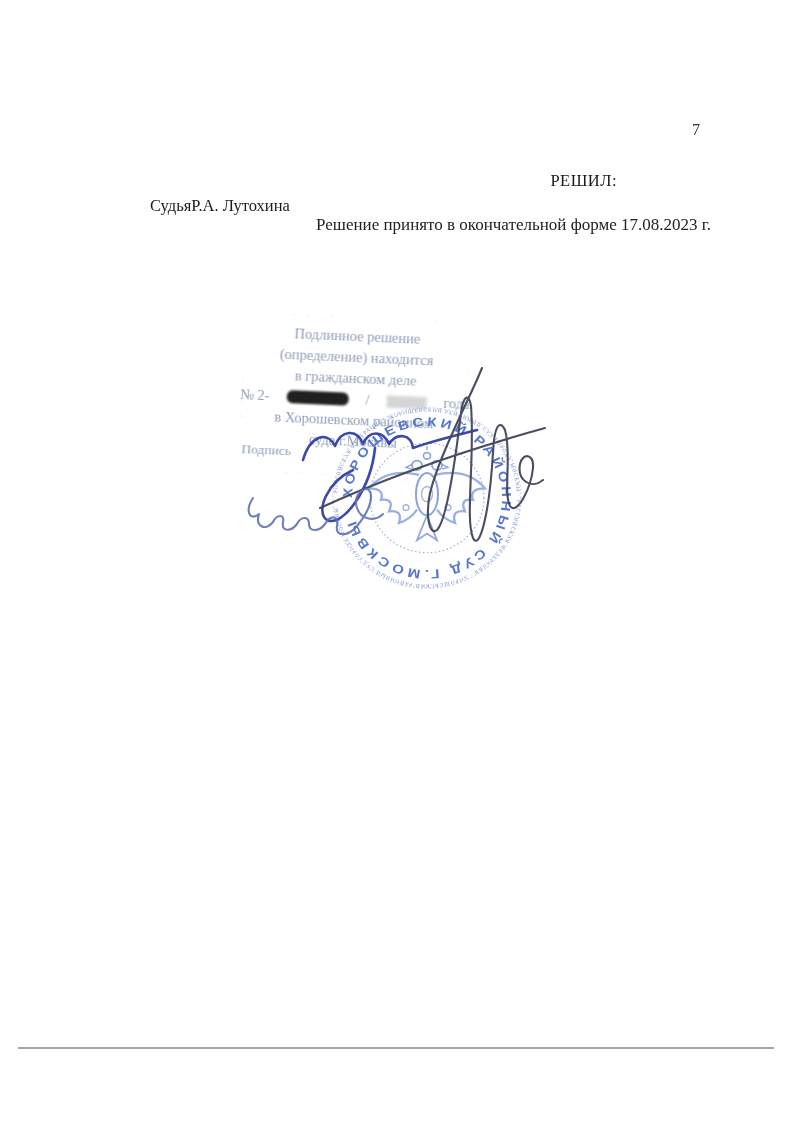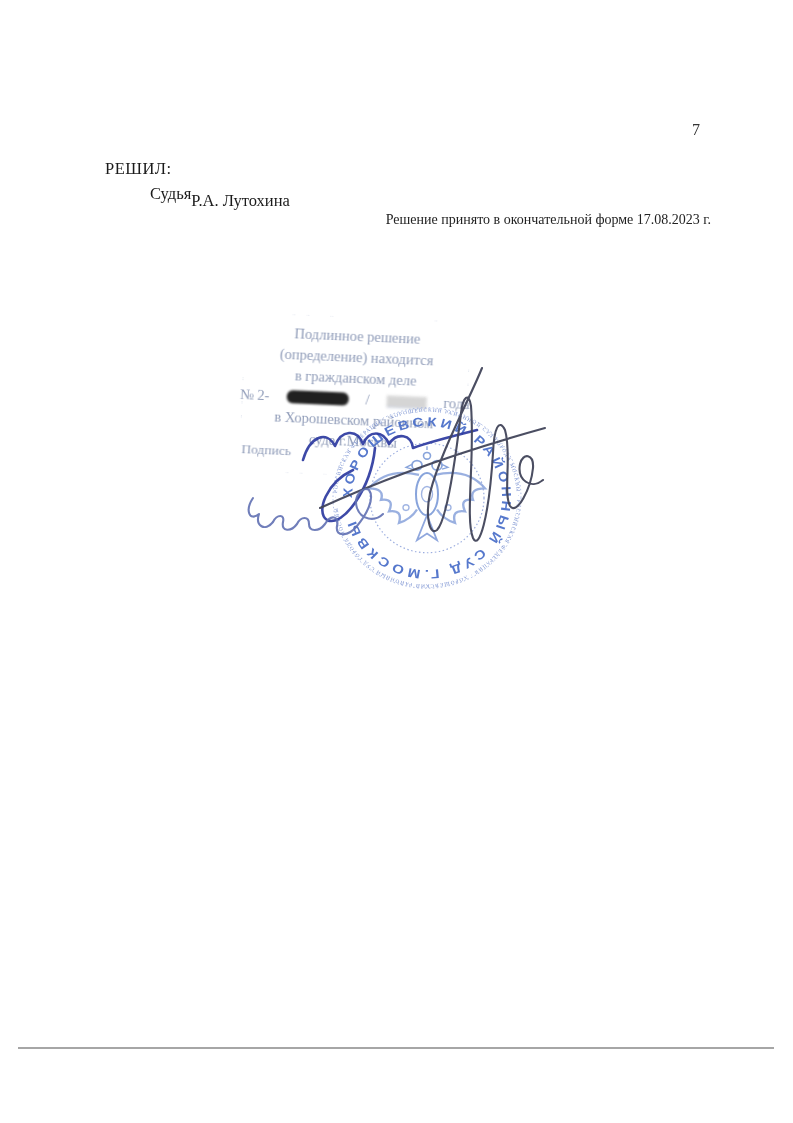--- a/index.html
+++ b/index.html
@@ -4,28 +4,28 @@
 <style>
   html,body{margin:0;padding:0;background:#ffffff;}
   body{width:793px;height:1123px;position:relative;overflow:hidden;
        font-family:"Liberation Serif", serif;}
   .page{position:absolute;inset:0;background:#ffffff;}
 
   .page-number{position:absolute;left:692px;top:121px;font-size:16px;color:#333;}
 
   .text-col{position:absolute;left:105px;top:159px;width:606px;
             font-size:16.5px;line-height:20.5px;color:#1b1b1b;}
-  .heading{text-align:left;margin:0 94px 4px 0;letter-spacing:.5px;}
+  .heading{text-align:right;margin:12px 94px 4px 0;letter-spacing:.5px;}
   .para{margin:0;text-align:justify;text-indent:46px;word-spacing:1.5px;}
   .smudge-light{display:inline-block;width:38px;height:12px;margin-left:8px;
                 background:#cfcfcf;border-radius:3px;filter:blur(2.5px);opacity:.55;
                 vertical-align:-1px;}
   .sig-row{display:flex;padding-left:45px;margin-top:4px;}
-  .judge-name{padding-right:23px;margin-top:7px;}
-  .final-note{text-align:right;font-size:14px;margin-top:-1px;color:#222;}
+  .judge-name{padding-right:23px;}
+  .final-note{text-align:right;font-size:17px;margin-top:-1px;color:#222;}
 
   
   .stamp{position:absolute;left:236px;top:311px;width:238px;height:165px;
          transform:rotate(2.5deg);z-index:2;color:#8a97b5;
          font-size:14.5px;line-height:21px;filter:blur(.35px);opacity:.95;}
   .stamp .micro{position:absolute;font-size:5.5px;letter-spacing:.6px;color:#98a6c4;
                 white-space:nowrap;overflow:hidden;opacity:.9;}
   .micro.top{top:0;left:8px;right:8px;height:7px;}
   .micro.bottom{bottom:0;left:8px;right:8px;height:7px;}
   .micro.left{left:0;top:8px;bottom:8px;width:7px;writing-mode:vertical-rl;transform:rotate(180deg);}

